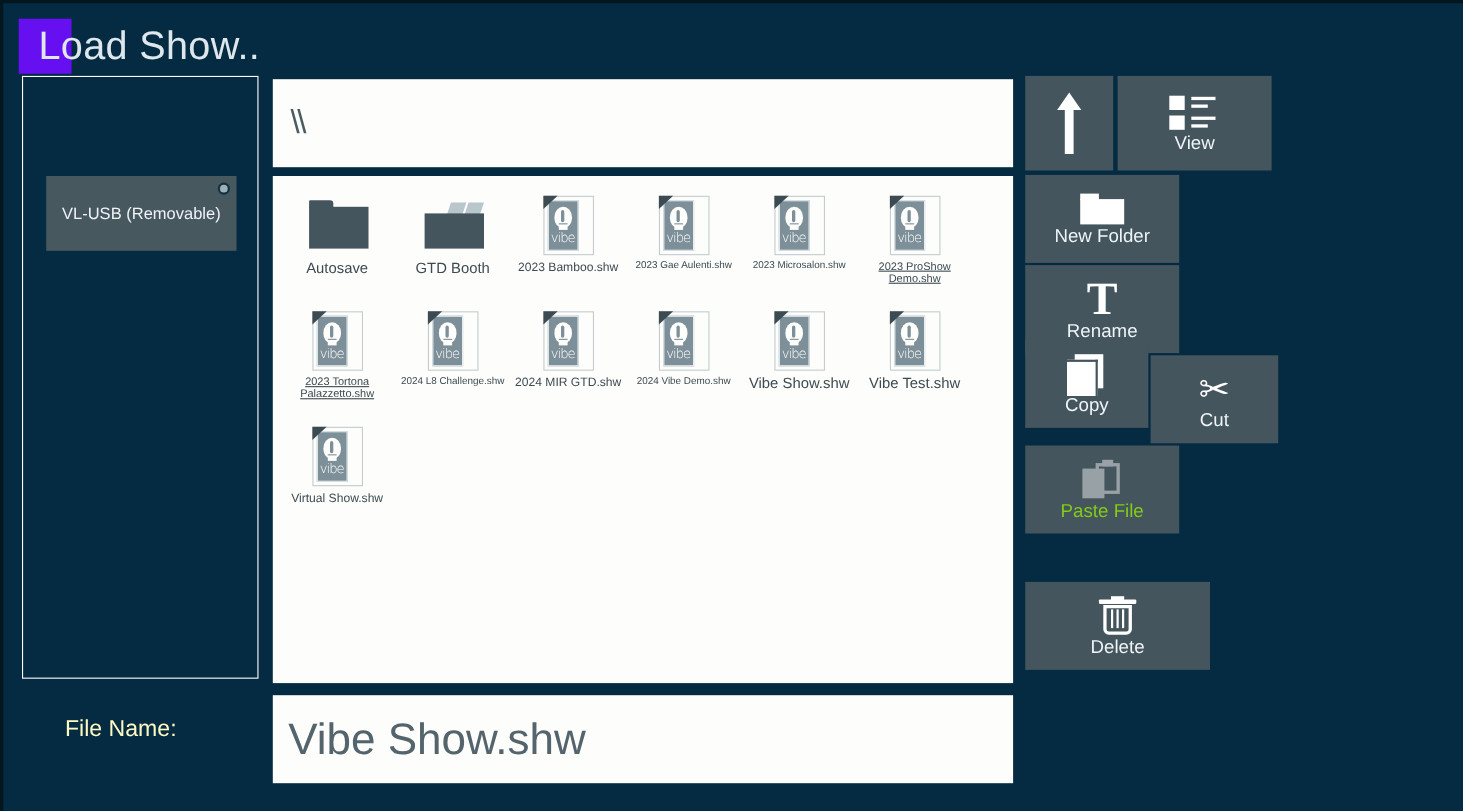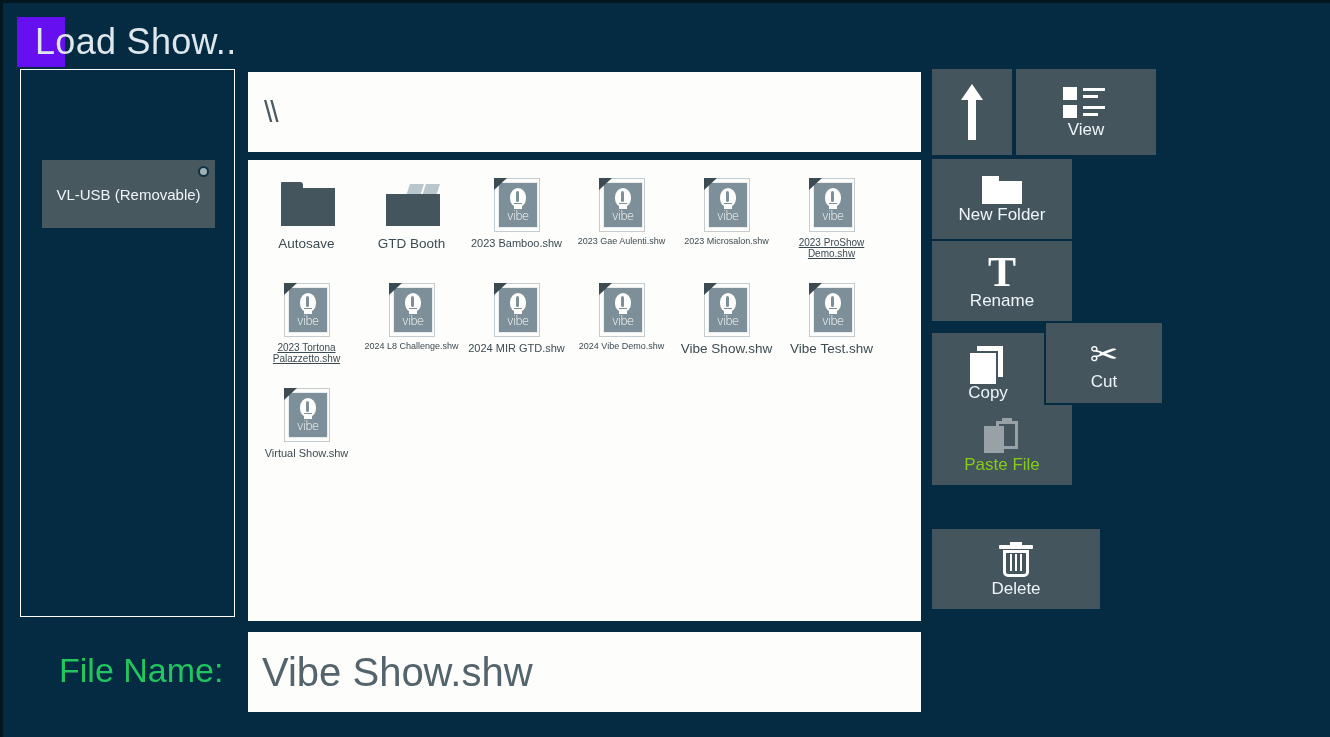--- a/index.html
+++ b/index.html
@@ -105,21 +105,21 @@
   .ico-doc{position:absolute;left:7px;top:2px;width:46px;height:54px;}
   .ico-doc .page{
     position:absolute;left:0;top:0;width:46px;height:54px;
     background:#fdfdfb;border:1px solid #c4ccd0;box-sizing:border-box;
   }
   .ico-doc .fold{
     position:absolute;left:0;top:0;width:0;height:0;
     border-top:12px solid #3c4b52;border-right:13px solid transparent;
   }
   .ico-doc .inner{
-    position:absolute;left:4px;top:4px;width:40px;height:46px;
+    position:absolute;left:4px;top:4px;width:28px;height:46px;
     background:#7d9099;border:1px solid #e8eef0;box-sizing:border-box;
     display:flex;flex-direction:column;align-items:center;justify-content:center;
   }
   .ico-doc .bulb{
     width:16px;height:19px;border-radius:50% 50% 45% 45%;
     background:#fdfdfb;position:relative;margin-top:-1px;
   }
   .ico-doc .bulb:after{
     content:"";position:absolute;left:4px;top:15px;width:8px;height:5px;
     background:#fdfdfb;border-top:1px solid #7d9099;
@@ -130,21 +130,21 @@
   }
   .ico-doc .wordmark{
     font-size:12px;color:#fdfdfb;line-height:1;margin-top:3px;
     font-family:"DejaVu Sans", sans-serif;letter-spacing:-1px;
     font-weight:300;
   }
 
   
   #filename-label{
     position:absolute;left:56px;top:648px;
-    color:#22c55e;font-size:34px;font-weight:300;
+    color:#fef9c3;font-size:21px;font-weight:300;
   }
   #filename-box{
     position:absolute;left:245px;top:629px;width:673px;height:80px;
     background:#fdfdfb;box-sizing:border-box;
     display:flex;align-items:center;
   }
   #filename-value{
     font-size:40px;color:#53646c;padding-left:14px;font-weight:300;
     white-space:nowrap;
   }
@@ -157,21 +157,21 @@
     cursor:default;
   }
   .tb .tb-lbl{color:#eef4f7;font-size:17px;margin-top:2px;line-height:1;}
   .tb.disabled .tb-lbl{color:#84cc16;}
   .tb-ico{display:flex;align-items:center;justify-content:center;}
 
   #btn-up{left:0;top:0;width:80px;height:86px;}
   #btn-view{left:84px;top:0;width:140px;height:86px;}
   #btn-newfolder{left:0;top:90px;width:140px;height:80px;}
   #btn-rename{left:0;top:172px;width:140px;height:80px;}
-  #btn-copy{left:0;top:264px;width:112px;height:80px;}
+  #btn-copy{left:0;top:240px;width:112px;height:80px;}
   #btn-cut{left:114px;top:254px;width:116px;height:80px;}
   #btn-paste{left:0;top:336px;width:140px;height:80px;}
   #btn-delete{left:0;top:460px;width:168px;height:80px;}
 
   
   .up-arrow{position:relative;width:22px;height:56px;}
   .up-arrow .shaft{
     position:absolute;left:7px;top:14px;width:8px;height:42px;background:#fff;
   }
   .up-arrow .head{

